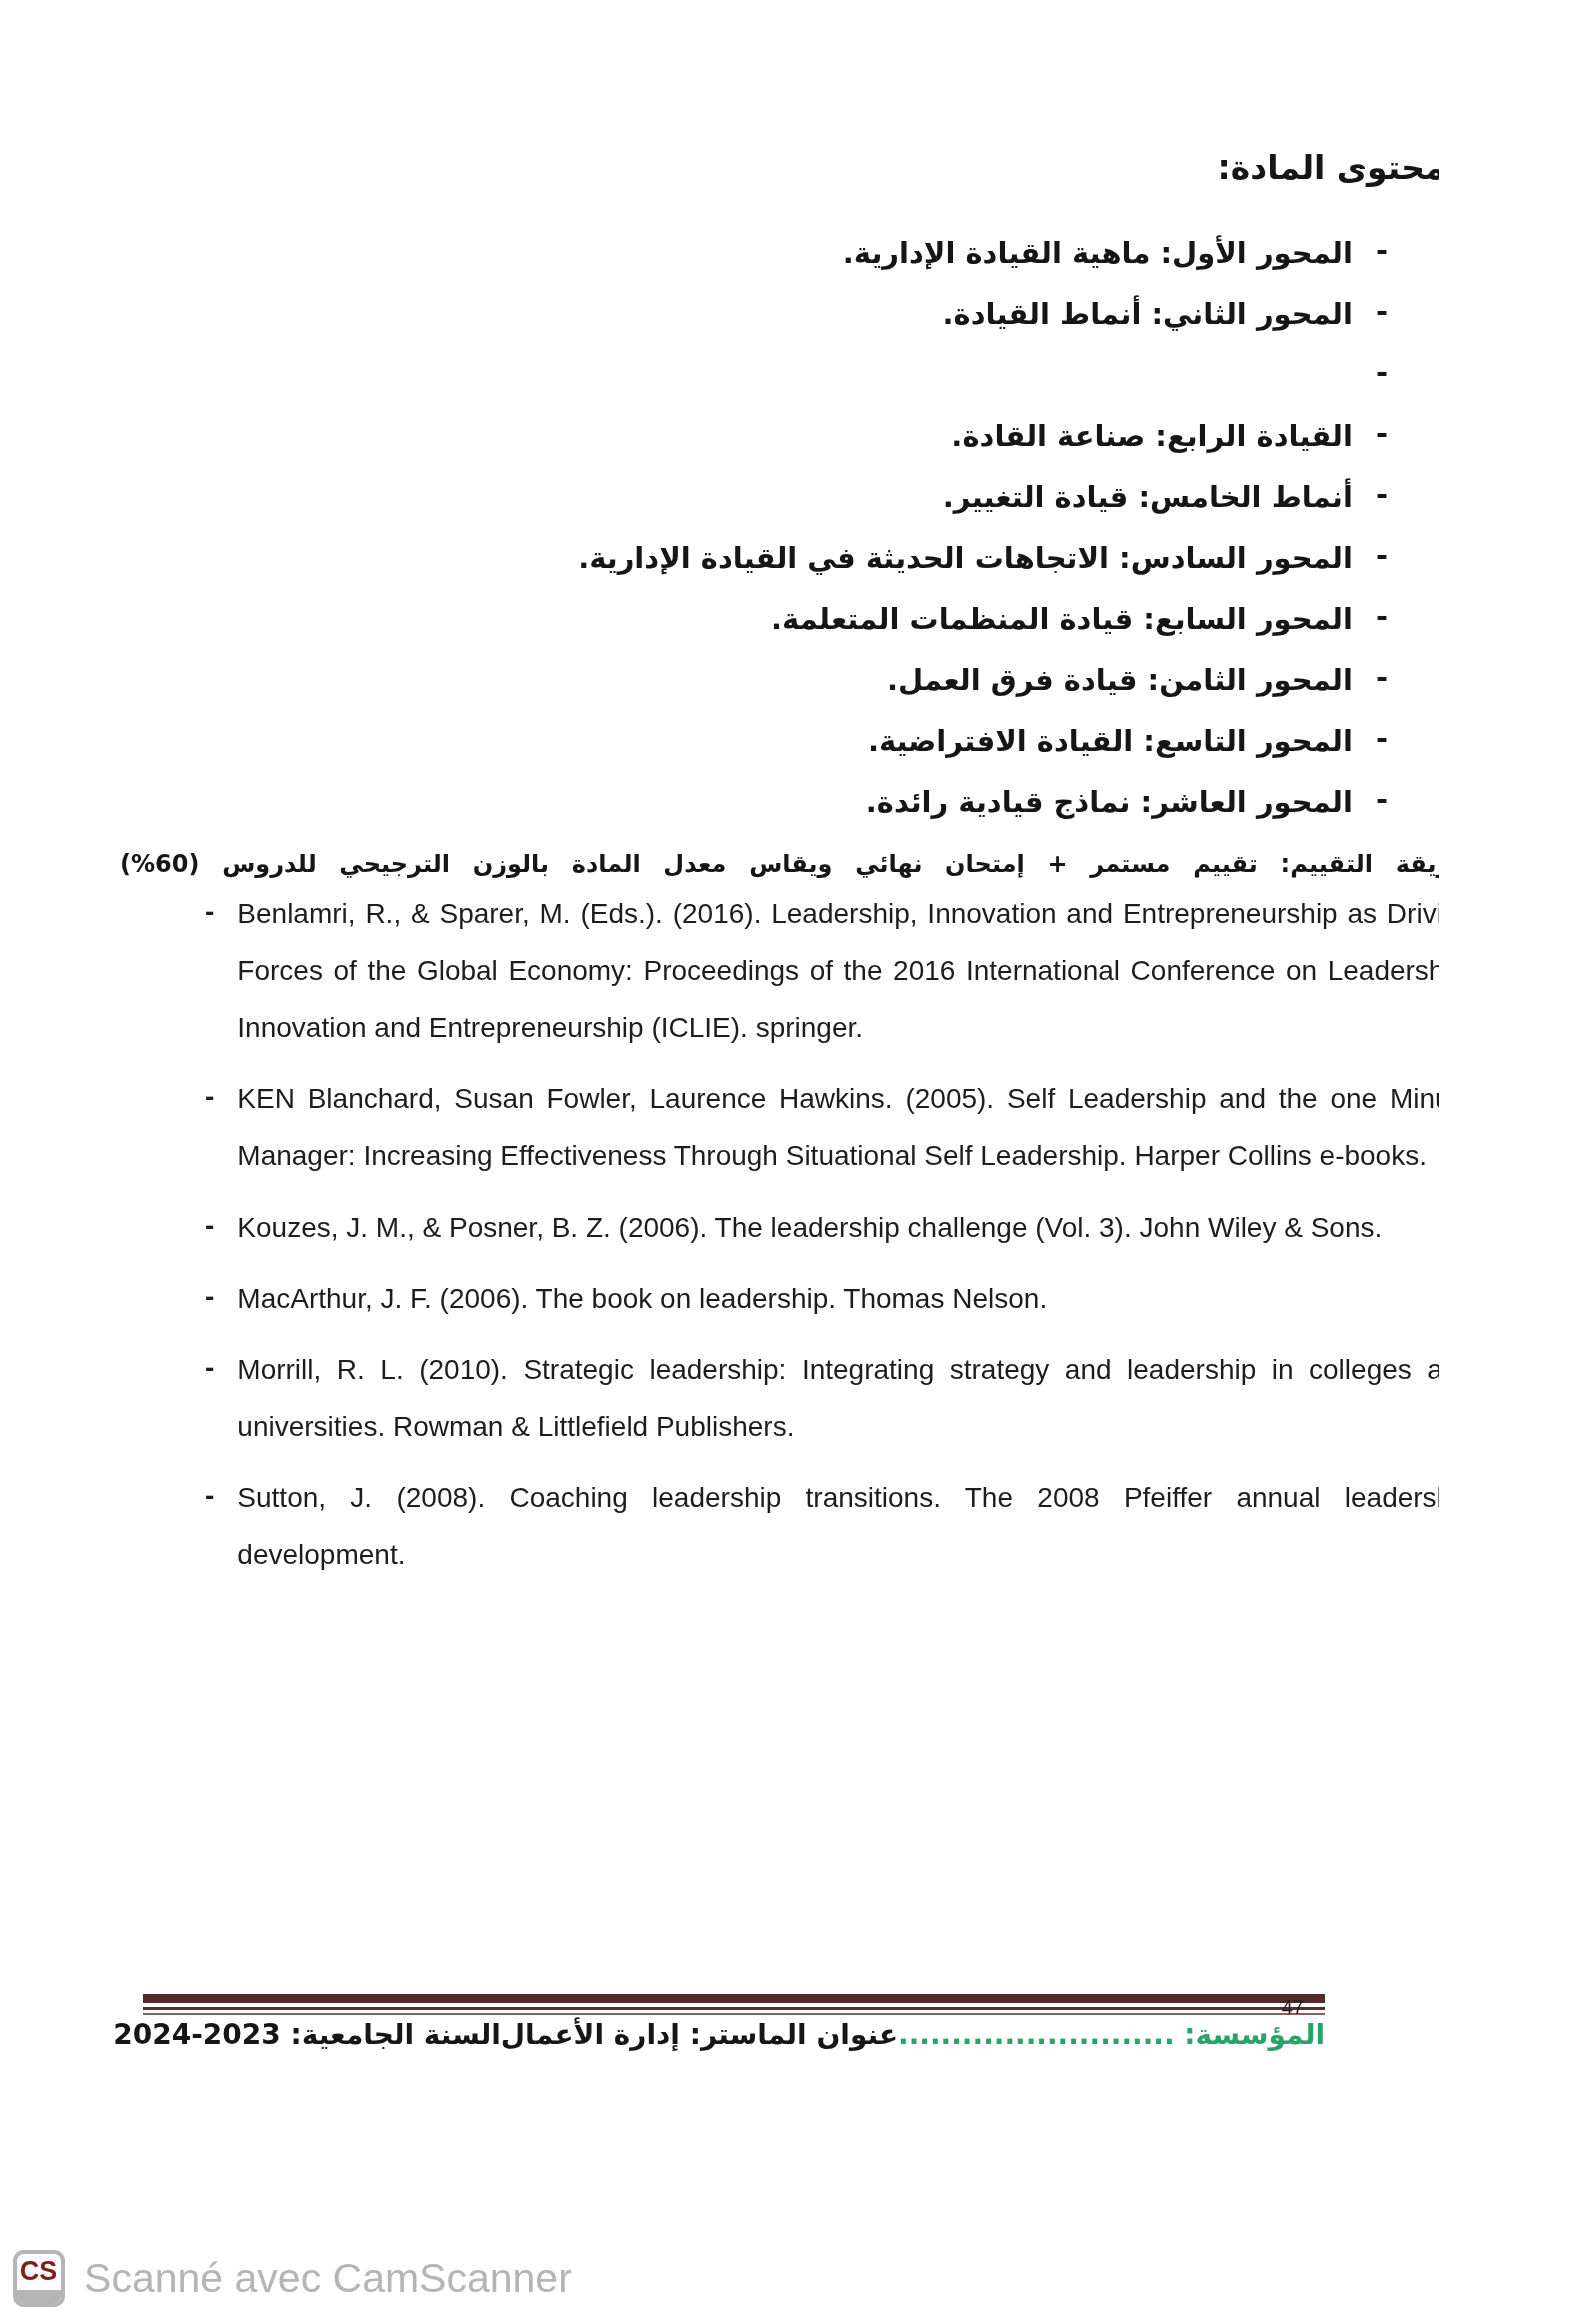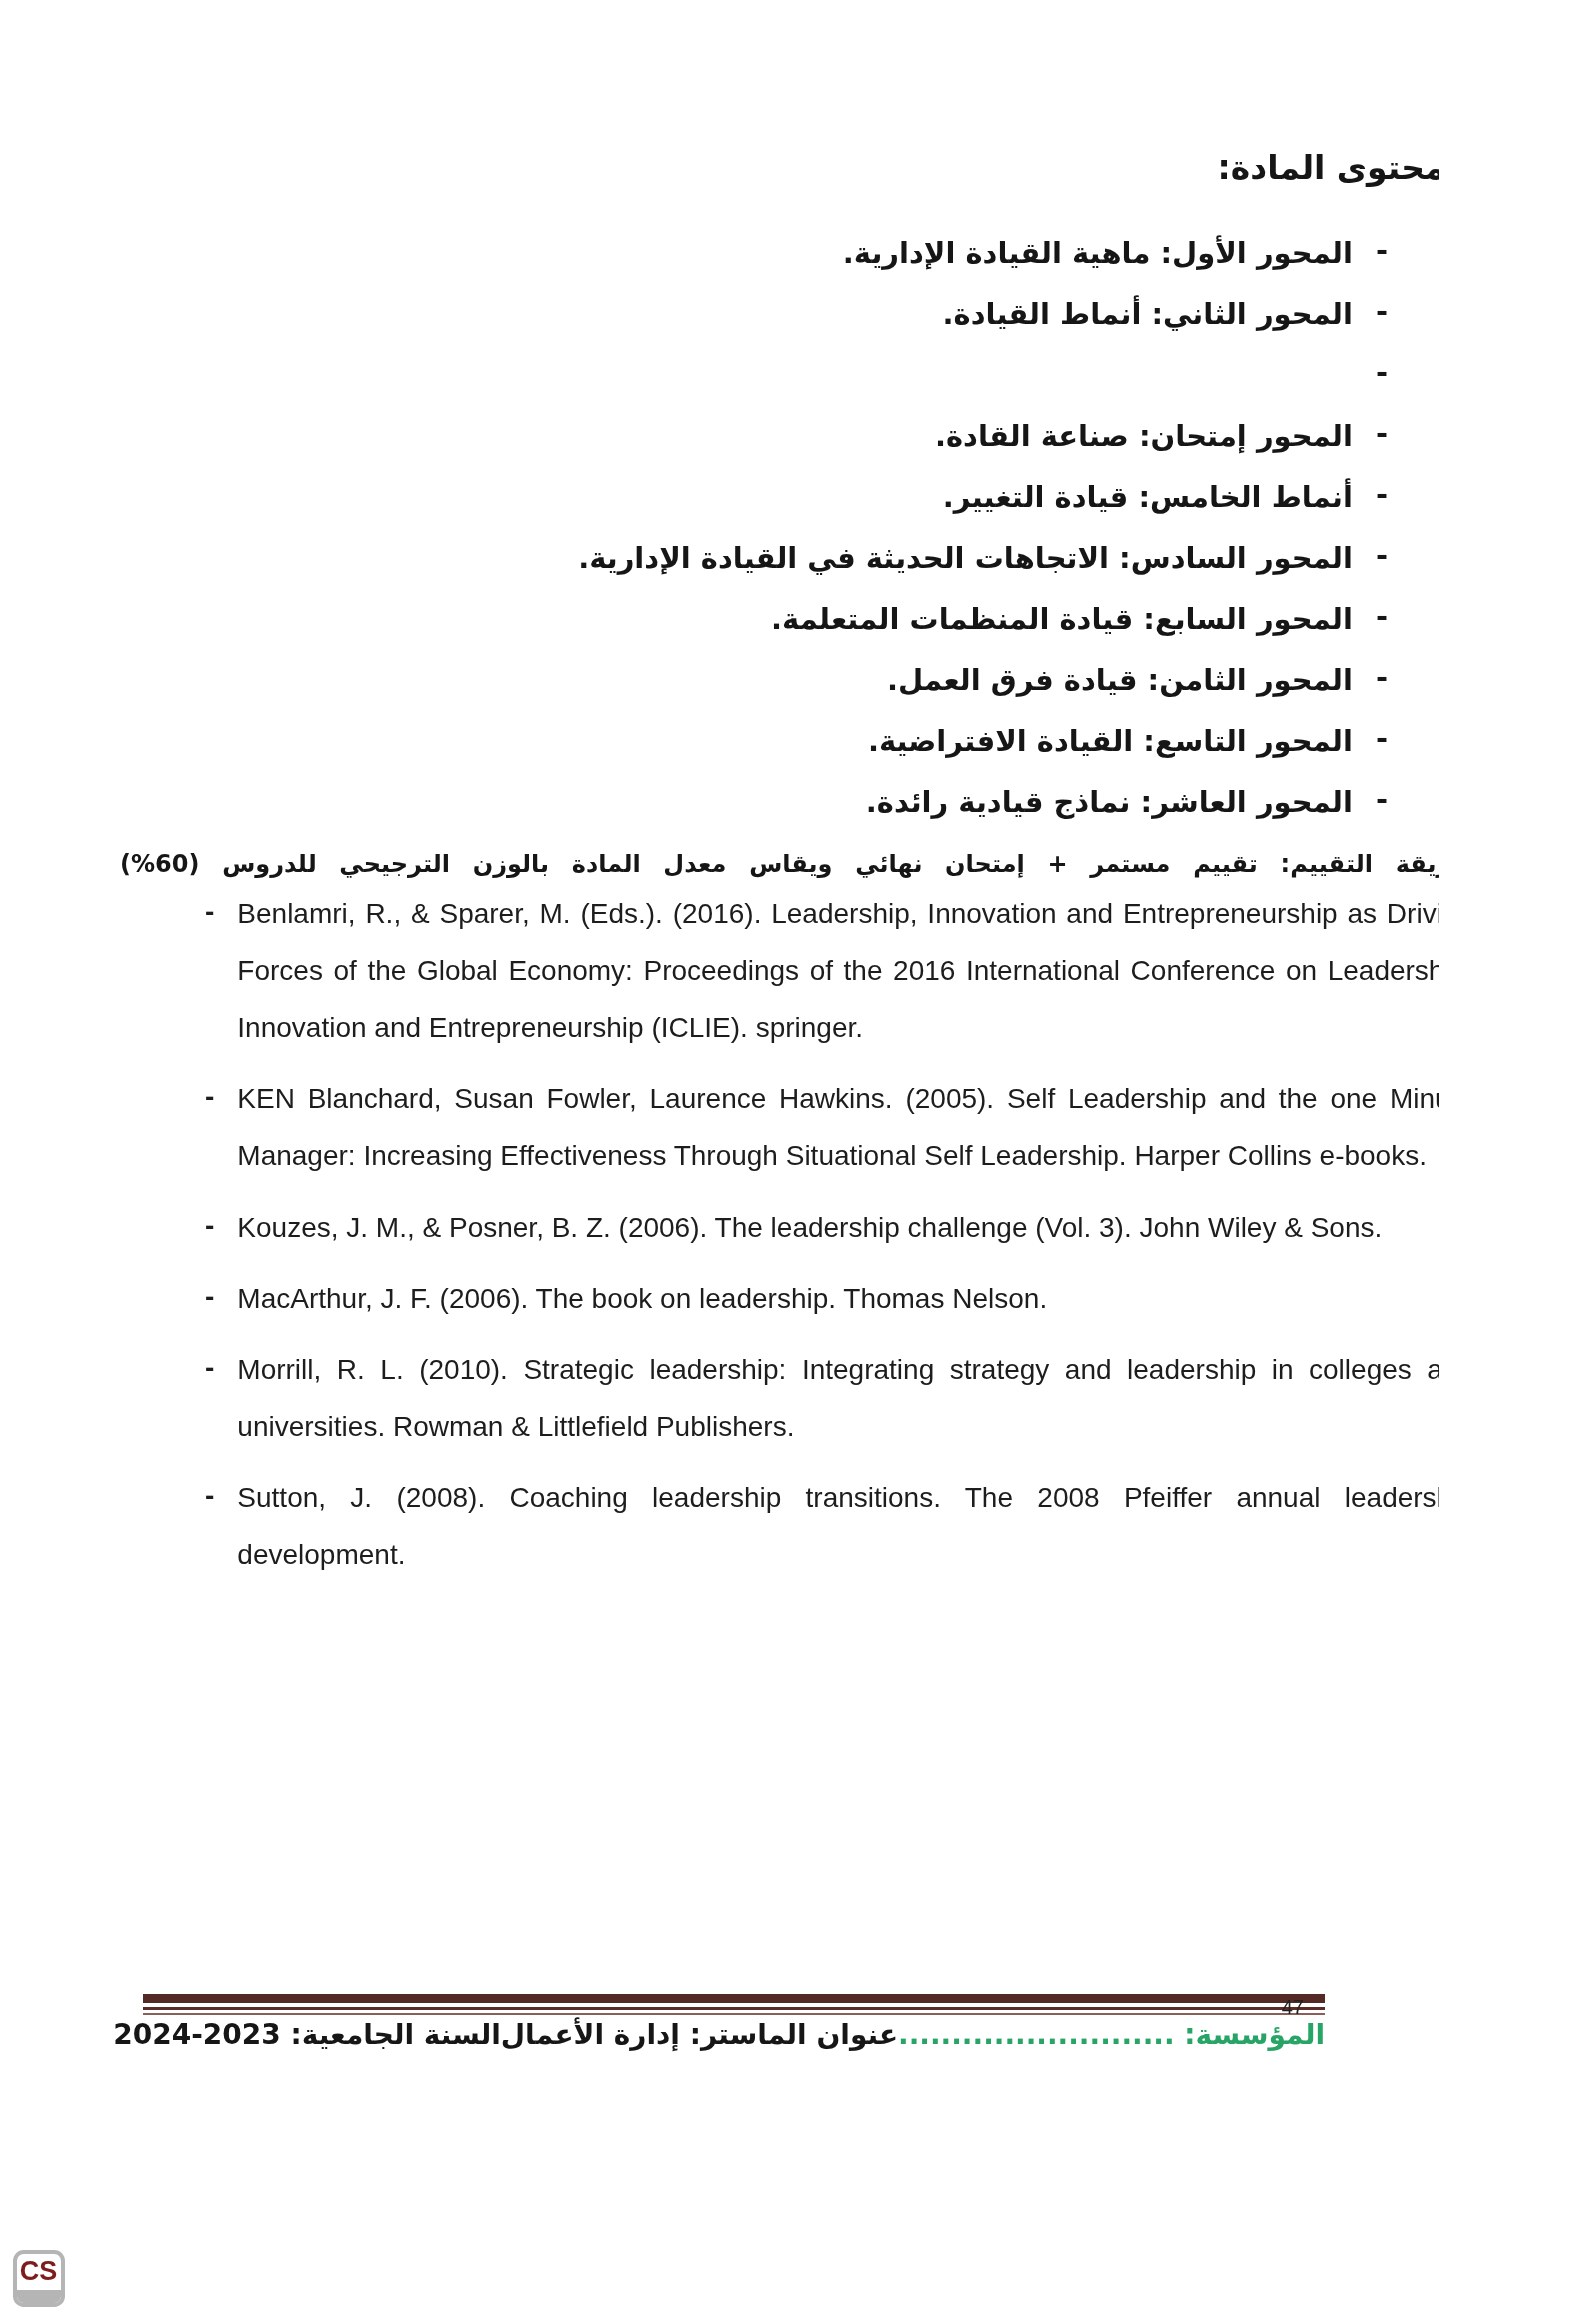--- a/index.html
+++ b/index.html
@@ -183,21 +183,21 @@
       </div>
       <div class="ar-bullet">
         <span class="dash">-</span>
         <span>المحور الثاني: أنماط القيادة.</span>
       </div>
       <div class="ar-bullet">
         <span class="dash">-</span>
       </div>
       <div class="ar-bullet">
         <span class="dash">-</span>
-        <span>المحور إمتحان: صناعة القادة.</span>
+        <span>القيادة الرابع: صناعة القادة.</span>
       </div>
       <div class="ar-bullet">
         <span class="dash">-</span>
         <span>أنماط الخامس: قيادة التغيير.</span>
       </div>
       <div class="ar-bullet">
         <span class="dash">-</span>
         <span>المحور السادس: الاتجاهات الحديثة في القيادة الإدارية.</span>
       </div>
       <div class="ar-bullet">
@@ -273,16 +273,17 @@
     <div class="footer-cell">السنة الجامعية: 2023-2024</div>
   </div>
 
   <div class="page-number">47</div>
 
   <div class="watermark">
     <div class="cs-logo">
       <span class="cs-letters">CS</span>
       <div class="cs-bar"></div>
     </div>
+    <div class="wm-caption">Scanné avec CamScanner</div>
   </div>
 
 </div>
 
 
 </body></html>

